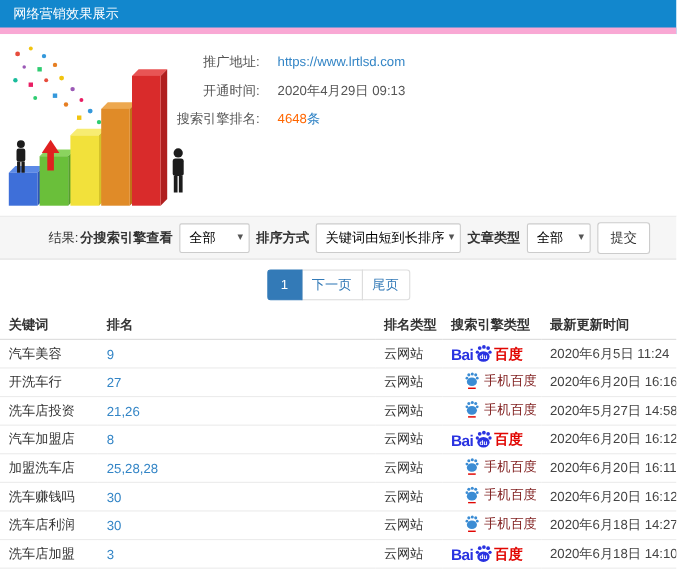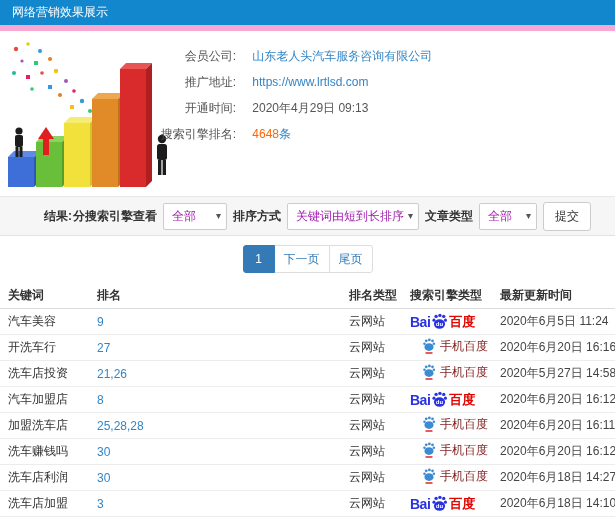--- a/index.html
+++ b/index.html
@@ -17,29 +17,29 @@
   .info-row { height:26px; line-height:26px; white-space:nowrap; }
   .info-label { display:inline-block; width:86px; text-align:right; color:#555; }
   .info-value { margin-left:13px; color:#3385c6; text-decoration:none; }
   .info-value.plain { color:#555; }
   .count-num { color:#f60; }
   .count-unit { color:#3385c6; }
 
   
   .filter-bar { height:38px; background:#f6f6f6; border-top:1px solid #e8e8e8;
     border-bottom:1px solid #e2e2e2; display:flex; align-items:center; }
-  .result-label { font-weight:bold; margin-left:12px;padding-left:32px; }
+  .result-label { font-weight:normal; margin-left:12px;padding-left:32px; }
   .filter-controls { margin-left:auto; margin-right:24px; display:flex; align-items:center; gap:6px; }
   .filter-label { font-weight:bold; }
   .select-wrap { position:relative; display:inline-block; background:#fff; border:1px solid #ccc;
     border-radius:2px; height:25px; }
   .select-wrap::after { content:"▾"; position:absolute; right:5px; top:50%; transform:translateY(-54%);
     font-size:10px; color:#555; pointer-events:none; }
   .select-wrap select { appearance:none; -webkit-appearance:none; -moz-appearance:none; border:none;
-    background:transparent; height:25px; font-size:12px; color:#a21caf; padding:0 18px 0 8px; width:100%;
+    background:transparent; height:25px; font-size:12px; color:#000000; padding:0 18px 0 8px; width:100%;
     font-family:Liberation Serif, serif; }
   .sel-engine { width:62px; } .sel-sort { width:130px; } .sel-type { width:56px; }
   .submit-btn { height:27px; padding:0 11px; background:#fff; border:1px solid #ccc; border-radius:3px;
     font-size:12px; color:#333; cursor:pointer; font-family:inherit; }
 
   
   .pager-zone { height:46px; display:flex; align-items:center; justify-content:center; }
   .pager { display:flex; }
   .page-item { min-width:12px; padding:0 9px; height:26px; line-height:26px; text-align:center;
     border:1px solid #ddd; background:#fff; color:#337ab7; margin-left:-1px; cursor:pointer; position:relative; }
@@ -130,24 +130,20 @@
 
     <g fill="#1c1c1c">
       <circle cx="160" cy="104" r="4.2"></circle>
         <rect x="155" y="109" width="10" height="16" rx="2.5"></rect>
       <rect x="156" y="125" width="3.4" height="15"></rect>
         <rect x="160.6" y="125" width="3.4" height="15"></rect>
     </g>
   </svg>
 
   <div class="info-fields">
-    <div class="info-row">
-      <span class="info-label">会员公司:</span>
-      <a class="info-value" href="#">山东老人头汽车服务咨询有限公司</a>
-    </div>
     <div class="info-row">
       <span class="info-label">推广地址:</span>
       <a class="info-value" href="#">https://www.lrtlsd.com</a>
     </div>
     <div class="info-row">
       <span class="info-label">开通时间:</span>
       <span class="info-value plain">2020年4月29日 09:13</span>
     </div>
     <div class="info-row">
       <span class="info-label">搜索引擎排名:</span>

